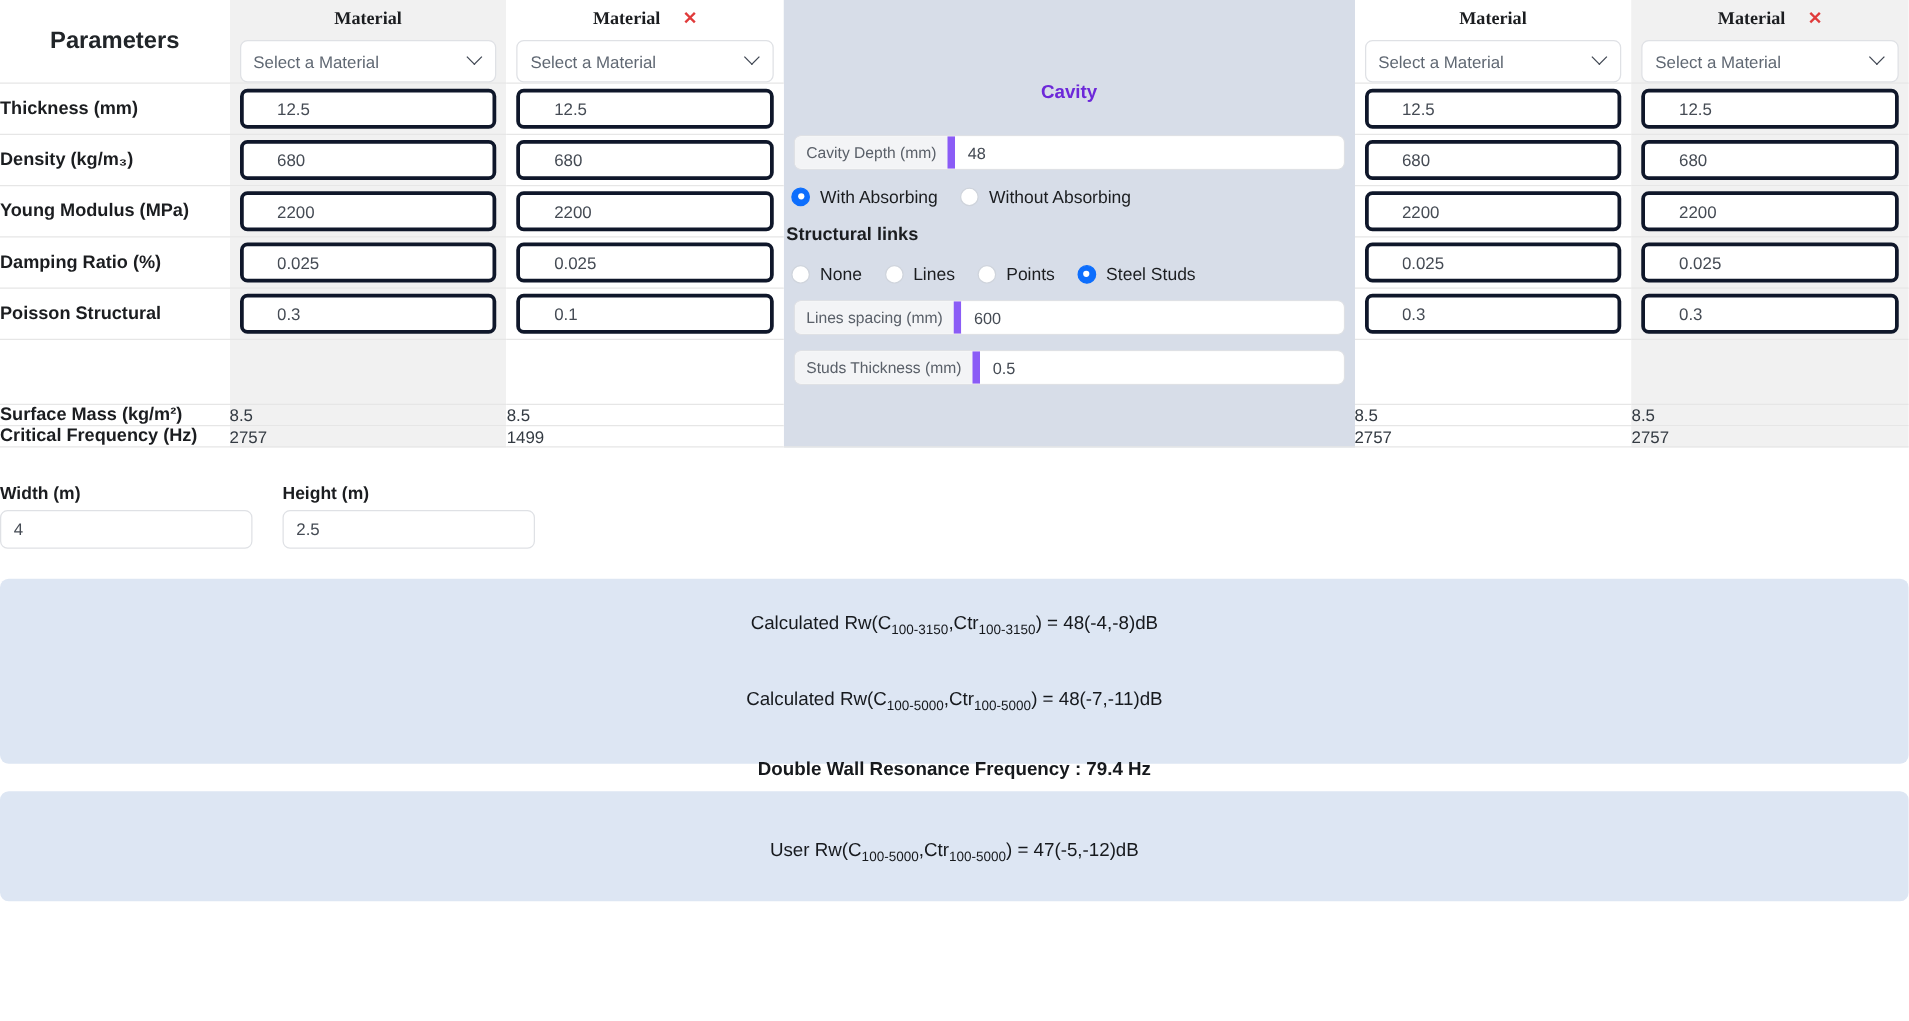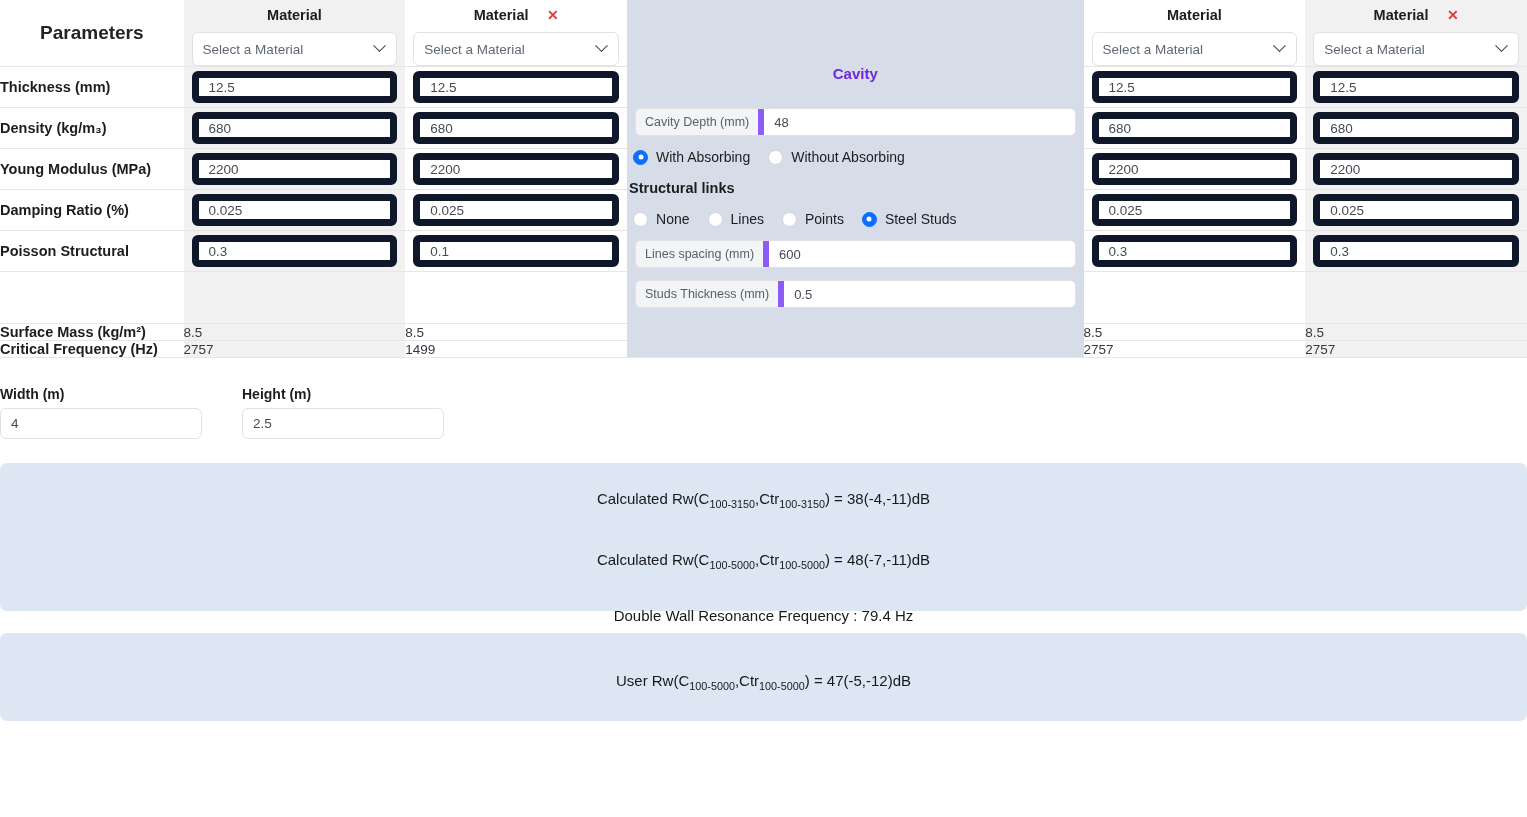--- a/index.html
+++ b/index.html
@@ -44,20 +44,21 @@
     vertical-align: middle;
   }
 
   
   .mat-shaded { background: #f1f1f1; }
   .mat-plain  { background: #ffffff; }
 
   .mat-head {
     text-align: center;
     padding: 6px 6px 8px 6px;
+    font-family: Liberation Serif, serif;
   }
   .mat-head-title {
     font-weight: bold;
     font-size: 14.5px;
     color: #1b1d20;
     display: inline-block;
   }
   .mat-close {
     color: #e03b3b;
     font-weight: bold;
@@ -65,27 +66,27 @@
     margin-left: 14px;
     cursor: pointer;
     display: inline-block;
     line-height: 1;
   }
 
   .inp-wrap { padding: 4px 8px; }
   .inp {
     width: 100%;
     height: 32px;
-    border: 7px solid #0f172a;
+    border: 3px solid #0f172a;
     border-radius: 6px;
     background: #fff;
     font-size: 13.5px;
     font-family: "Liberation Sans", sans-serif;
     color: #454b54;
-    padding: 0 10px;
+    padding: 0 27px;
     outline: none;
   }
   .sel {
     width: 100%;
     height: 34px;
     border: 1px solid #dfe1e5;
     border-radius: 6px;
     background: #fff;
     font-size: 13.5px;
     font-family: "Liberation Sans", sans-serif;
@@ -200,21 +201,21 @@
     font-weight: bold;
     font-size: 14.5px;
     color: #1b1d20;
     padding: 8px 0 8px 2px;
   }
 
   
   .dims {
     display: flex;
     padding: 28px 0 0 0;
-    gap: 20px;
+    gap: 4px;
   }
   .dim-block { }
   .dim-label {
     font-weight: bold;
     font-size: 14px;
     color: #1b1d20;
     margin-bottom: 6px;
     display: block;
   }
   .dim-input {
@@ -251,20 +252,21 @@
     color: #16191d;
     line-height: 1;
     padding: 10px 0;
   }
   .res-line.sp2 { padding-top: 32px; }
   .res-wide {
     text-align: center;
     font-size: 15px;
     color: #16191d;
     padding-top: 26px;
+    font-weight: bold;
   }
   .res-center-b {
     text-align: center;
     font-size: 15px;
     color: #16191d;
     padding: 6px 0;
   }
   .res-center-b.second { padding-top: 23px; }
   sub { font-size: 0.72em; }
   .page { padding: 0; }
@@ -513,21 +515,21 @@
     <div class="dim-block" id="height-block">
       <span class="dim-label">Height (m)</span>
       <input class="dim-input" value="2.5" style="">
     </div>
   </div>
 
   <div class="panel panel-a">
     <div class="res-grid">
       <div class="res-col">
         <div class="res-line">
-          <span>Calculated Rw(C</span><sub>100-3150</sub><span>,Ctr</span><sub>100-3150</sub><span>) = 38(-4,-11)dB</span>
+          <span>Calculated Rw(C</span><sub>100-3150</sub><span>,Ctr</span><sub>100-3150</sub><span>) = 48(-4,-8)dB</span>
         </div>
         <div class="res-line sp2">
           <span>Calculated Rw(C</span><sub>100-5000</sub><span>,Ctr</span><sub>100-5000</sub><span>) = 48(-7,-11)dB</span>
         </div>
       </div>
     </div>
     <div class="res-wide">Double Wall Resonance Frequency : 79.4 Hz</div>
   </div>
 
   <div class="panel panel-b">

